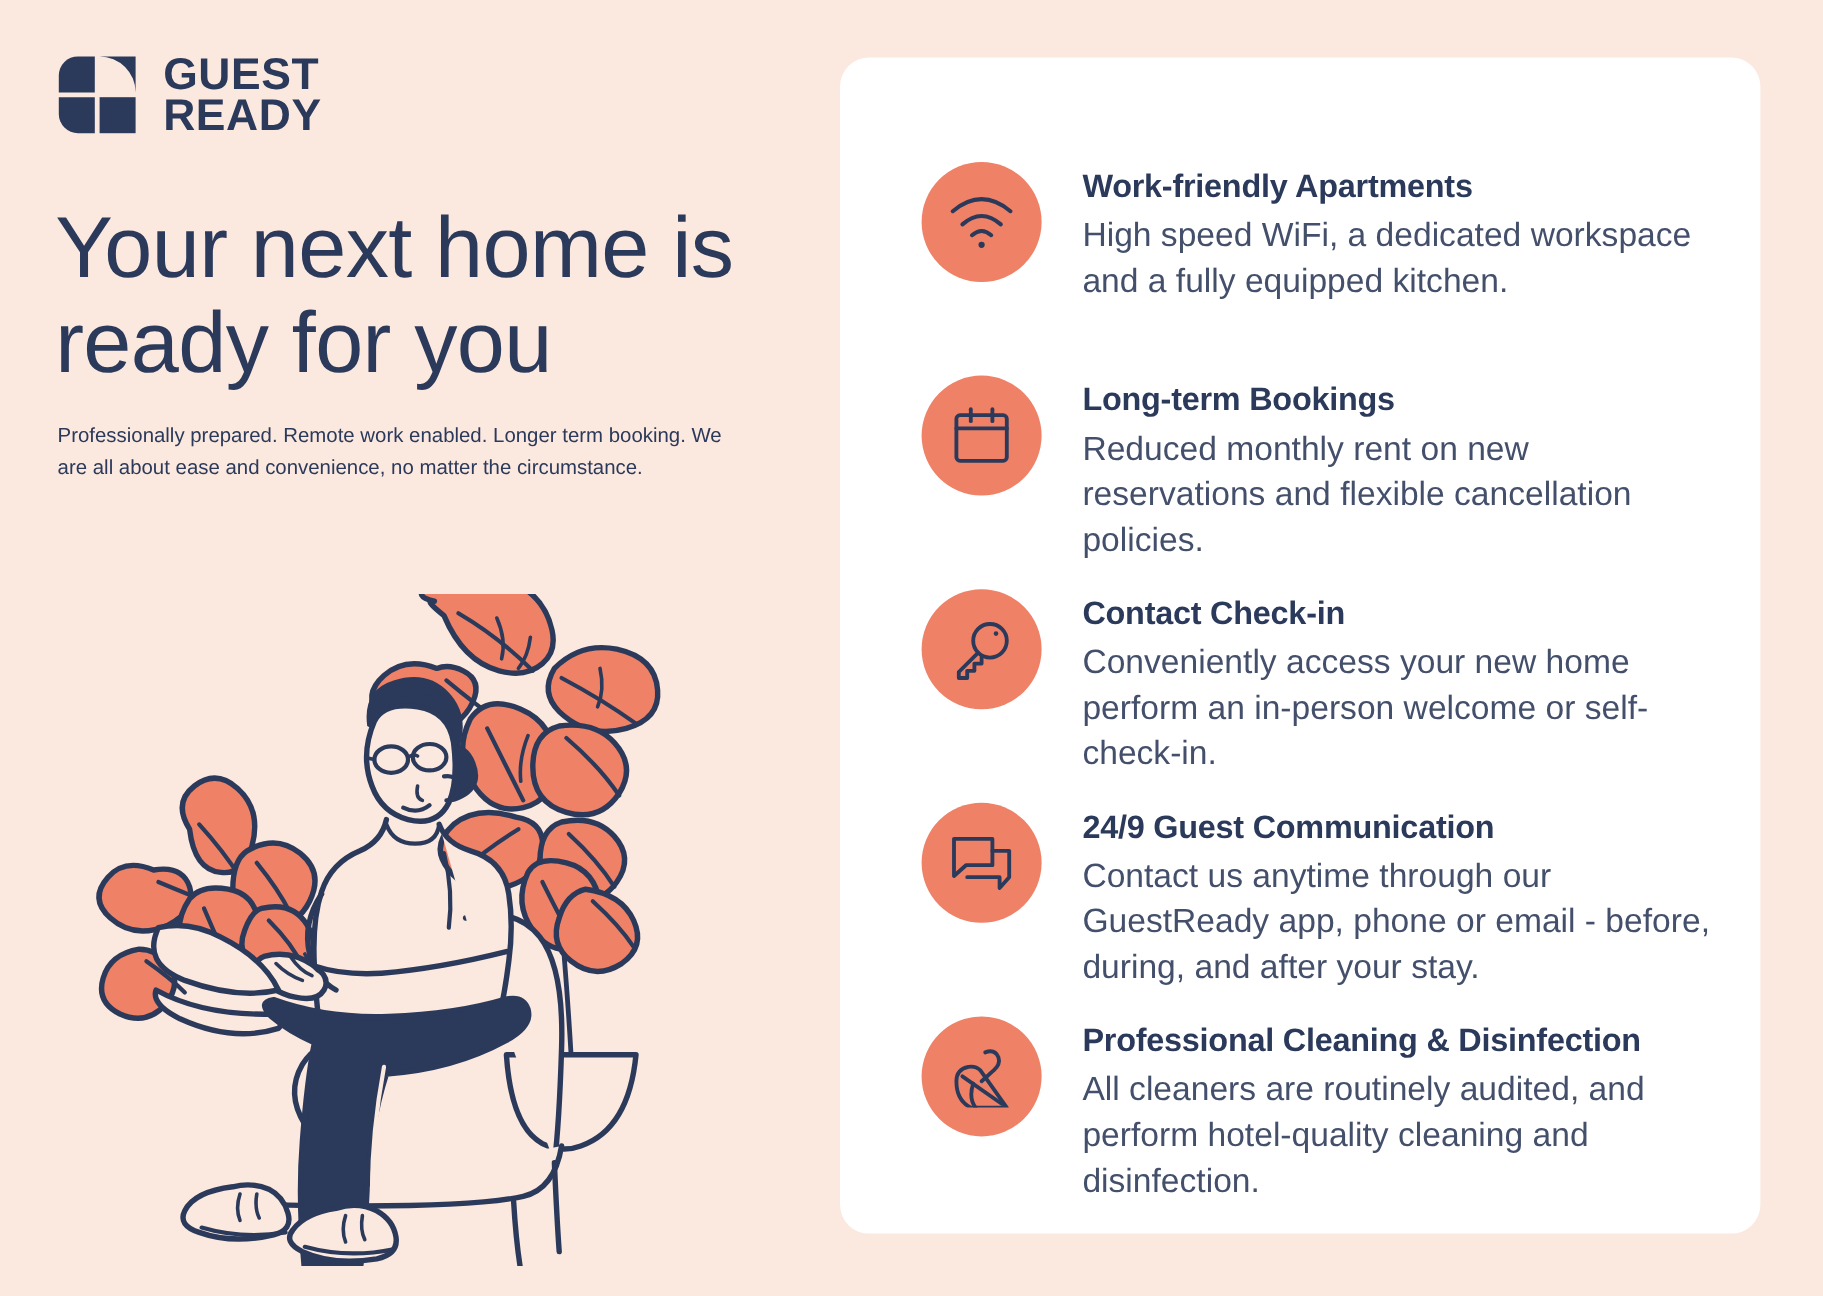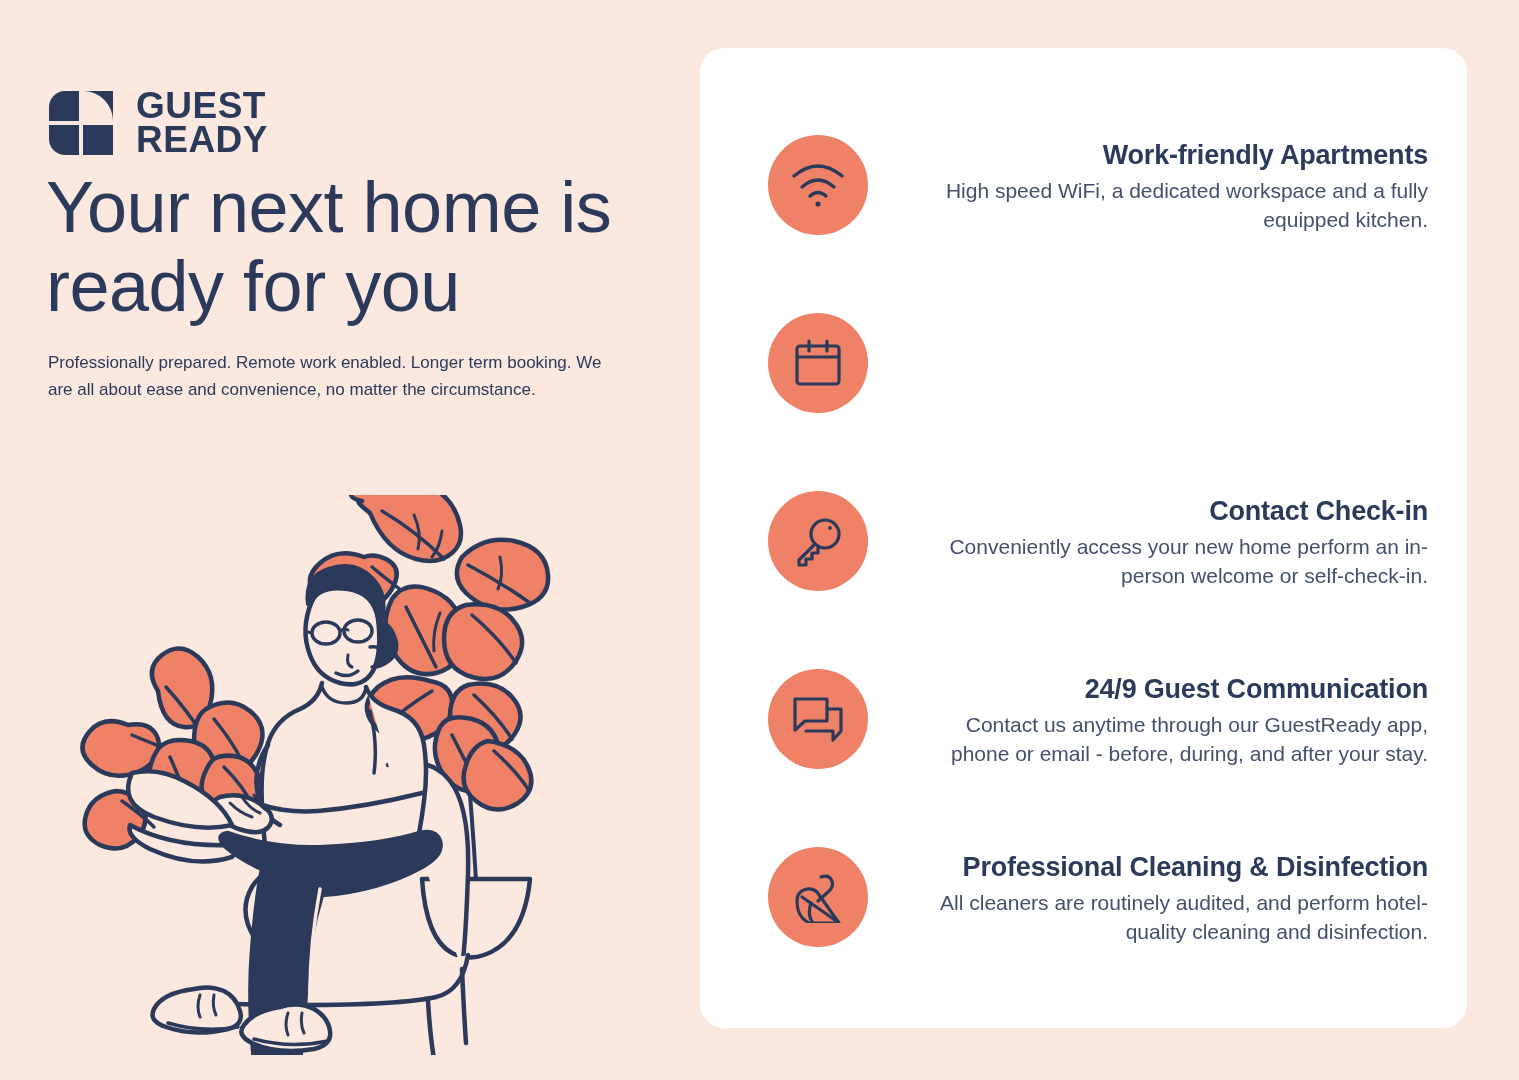--- a/index.html
+++ b/index.html
@@ -21,21 +21,20 @@
     left: 0; top: 0;
     width: 700px; height: 1080px;
   }
 
   .logo {
     position: absolute;
     left: 48px; top: 45px;
     display: flex;
     align-items: center;
     gap: 22px;
-    margin-top: 44px;
   }
   .logo-mark { width: 66px; height: 66px; display: block; }
   .logo-words {
     display: flex;
     flex-direction: column;
     line-height: 0.92;
   }
   .logo-words span {
     font-size: 37px;
     font-weight: 700;
@@ -100,32 +99,32 @@
     flex: 0 0 auto;
     width: 100px; height: 100px;
     border-radius: 50%;
     background: #ee8166;
     display: flex;
     align-items: center;
     justify-content: center;
   }
   .feature-icon svg { display: block; }
 
-  .feature-text { padding-top: 4px; text-align: right; }
+  .feature-text { padding-top: 4px; }
 
   .feature-title {
     font-size: 27px;
     font-weight: 700;
     color: #2b3a5b;
     margin: 0 0 6px 0;
     letter-spacing: -0.2px;
     line-height: 1.2;
   }
   .feature-desc {
-    font-size: 21px;
+    font-size: 28px;
     line-height: 1.35;
     color: #44506b;
     margin: 0;
     max-width: 560px;
   }
 </style>
 </head>
 <body>
 
 <div class="left-col">
@@ -287,20 +286,24 @@
 
     <div class="feature">
       <div class="feature-icon">
         <svg width="52" height="52" viewBox="0 0 52 52" fill="none" stroke="#2b3a5b" stroke-width="3.2" stroke-linecap="round" stroke-linejoin="round">
           <rect x="5" y="9" width="42" height="38" rx="3"></rect>
           <path d="M5 20 H47"></path>
           <path d="M17 4 V14"></path>
           <path d="M35 4 V14"></path>
         </svg>
       </div>
+      <div class="feature-text">
+        <h2 class="feature-title">Long-term Bookings</h2>
+        <p class="feature-desc">Reduced monthly rent on new reservations and flexible cancellation policies.</p>
+      </div>
     </div>
 
     <div class="feature">
       <div class="feature-icon">
         <svg width="54" height="54" viewBox="0 0 54 54" fill="none" stroke="#2b3a5b" stroke-width="3.2" stroke-linecap="round" stroke-linejoin="round">
           <circle cx="34" cy="20" r="14"></circle>
           <circle cx="39" cy="14" r="1.9" fill="#2b3a5b" stroke="none"></circle>
           <path d="M24 30 L8 46 L8 51 L15 51 L15 45 L21 45 L21 39 L27 39 L27 33"></path>
         </svg>
       </div>

